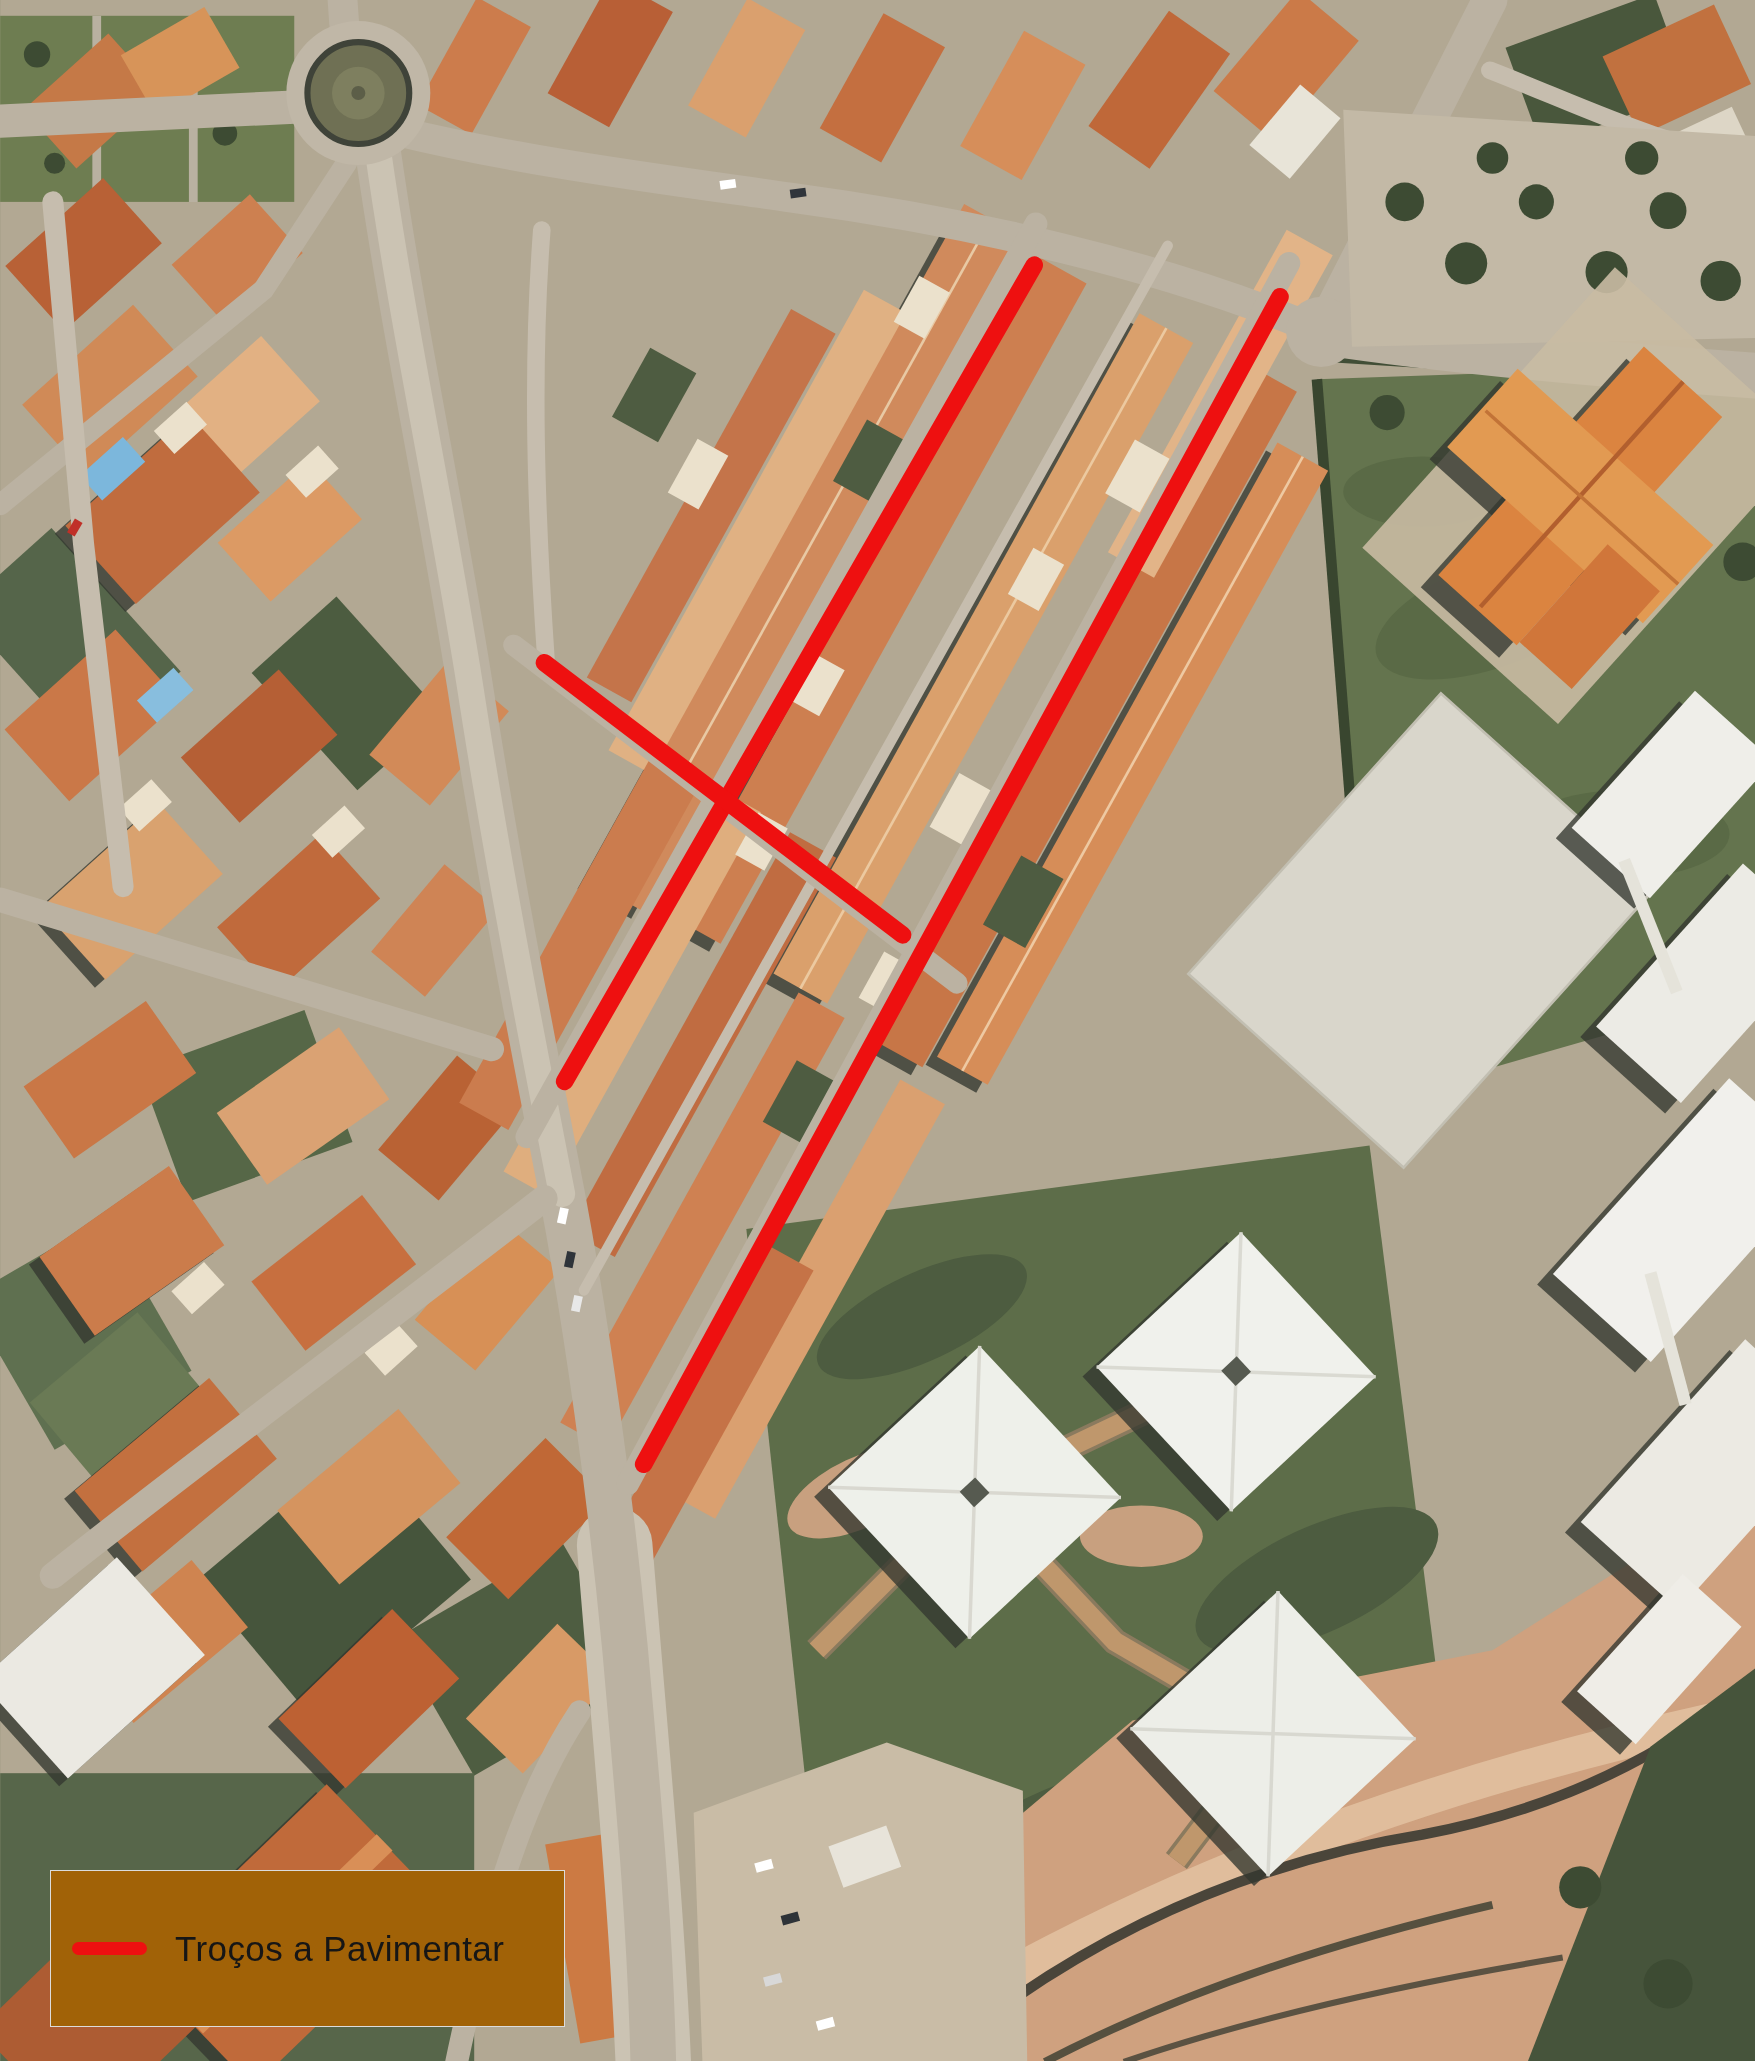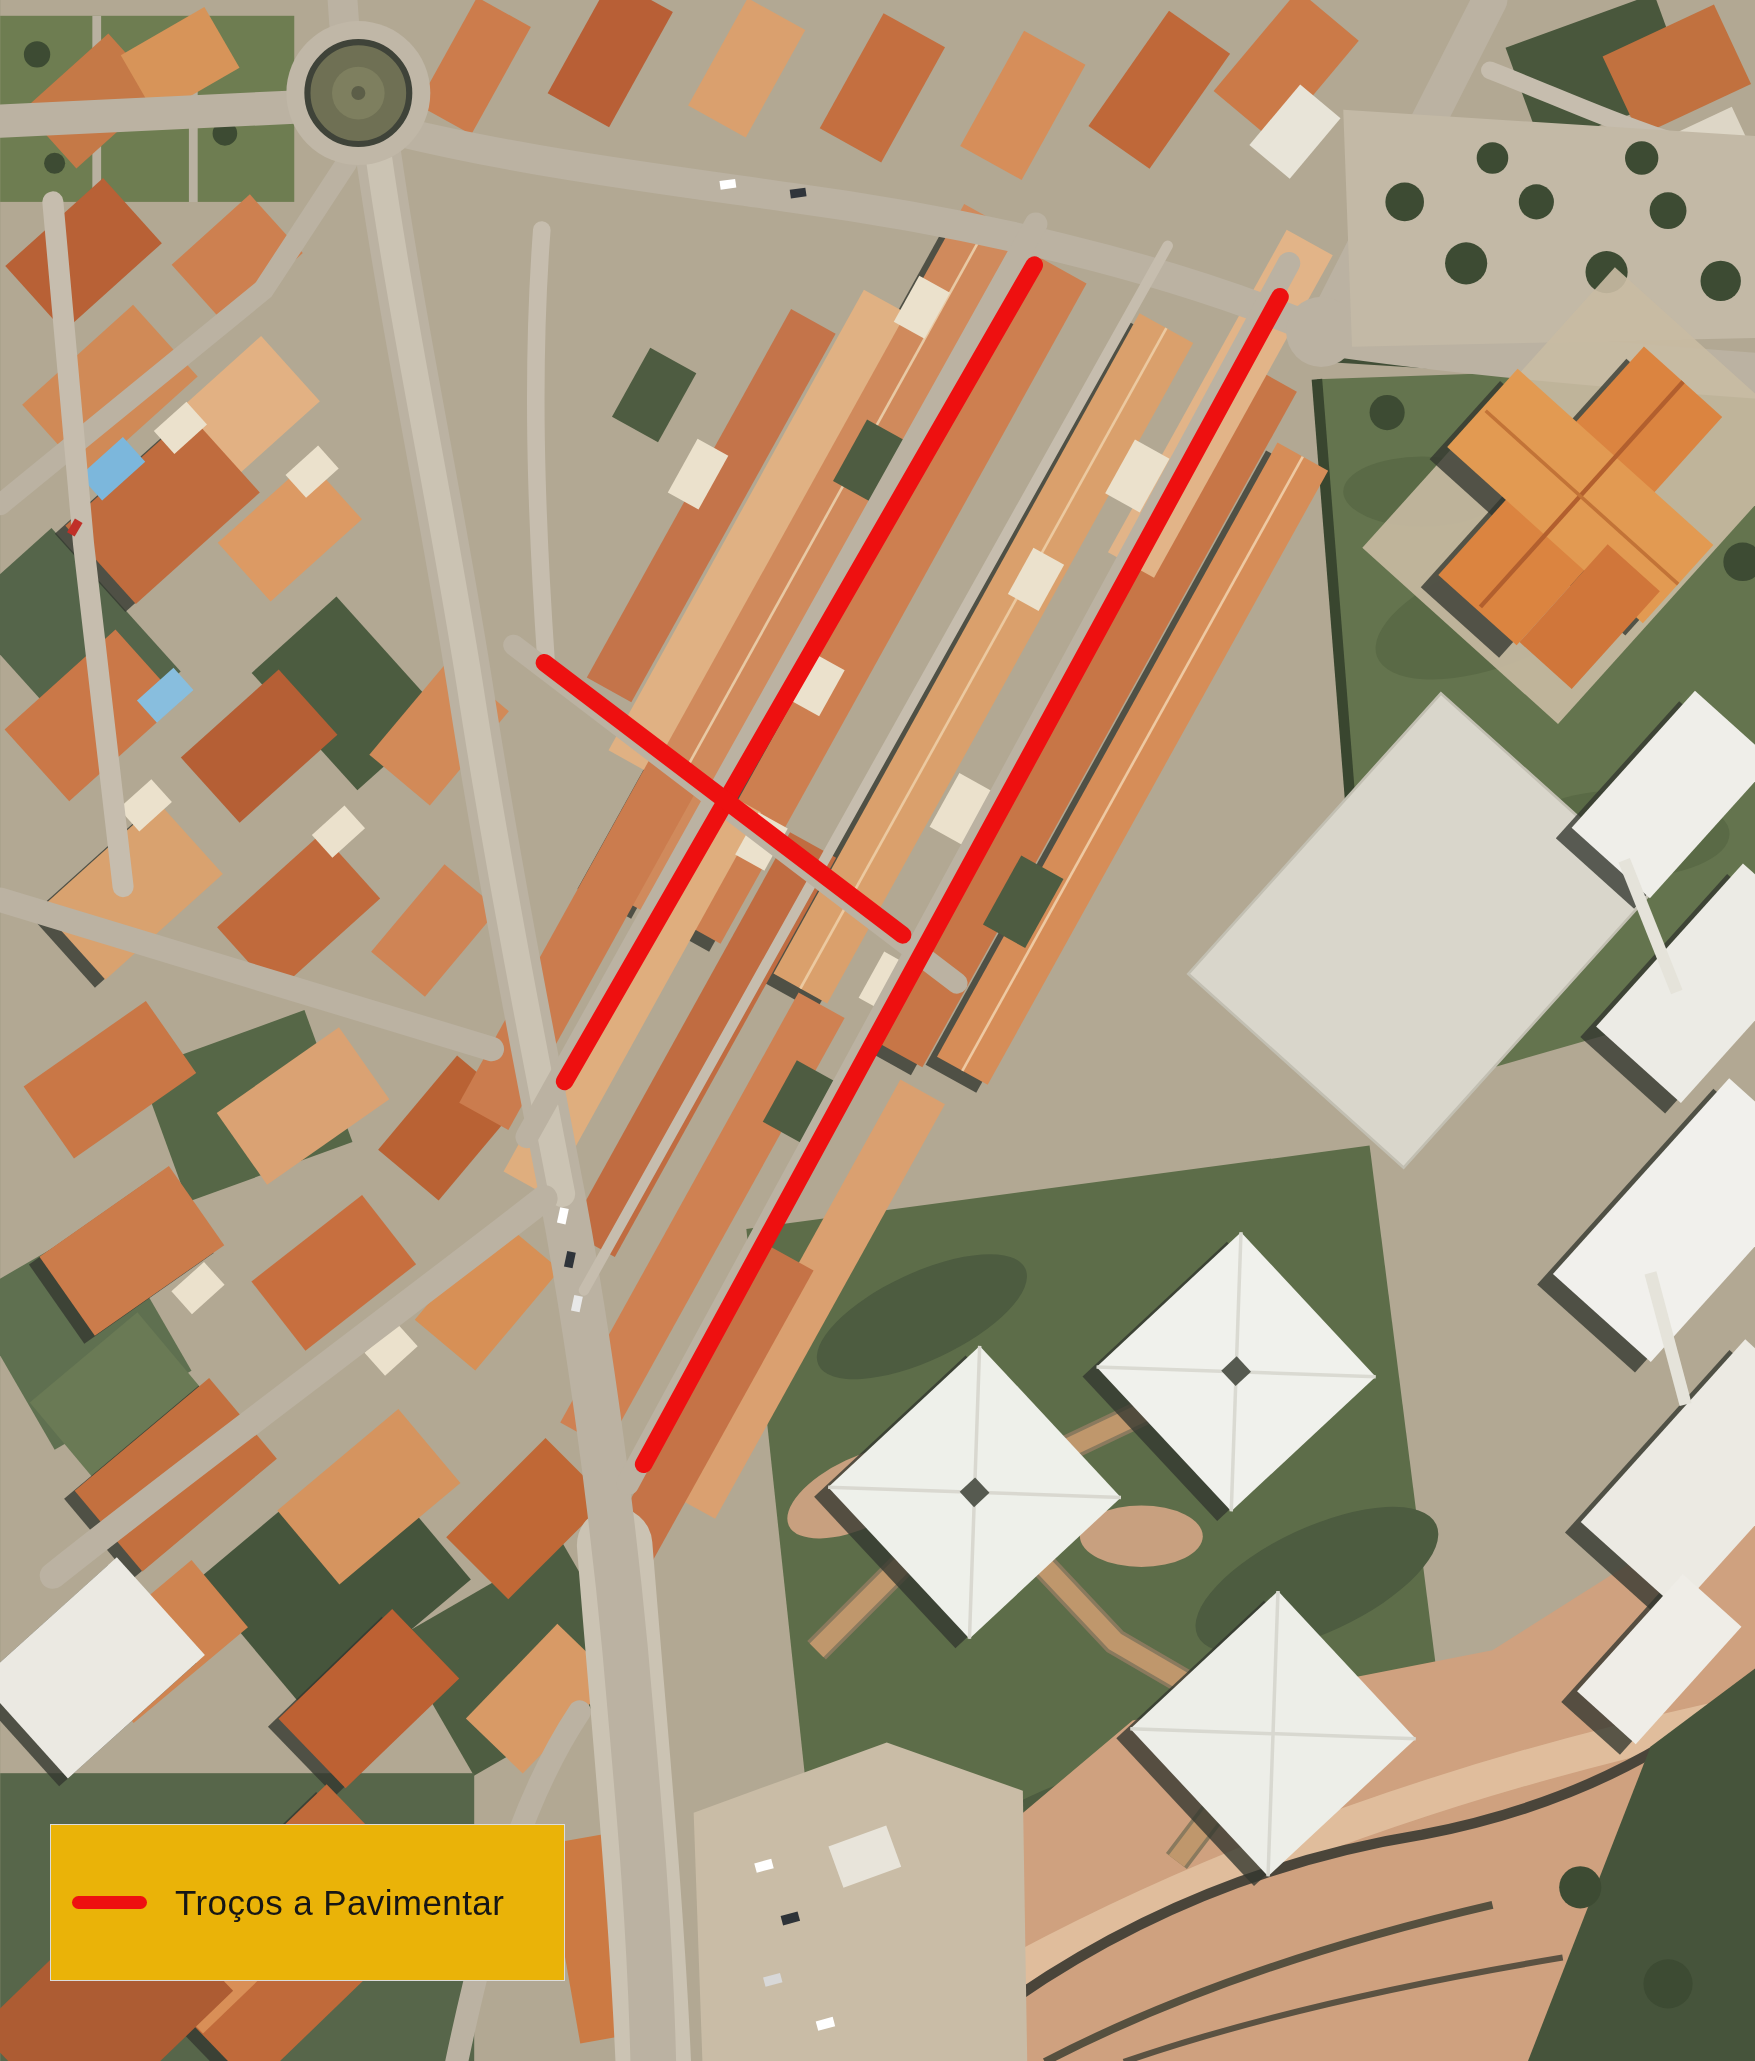--- a/index.html
+++ b/index.html
@@ -5,22 +5,22 @@
   html,body{margin:0;padding:0;background:#8e8f74;}
   #stage{position:relative;width:1756px;height:2062px;overflow:hidden;}
   #stage svg{position:absolute;left:0;top:0;}
   .road{stroke:#bbb2a2;fill:none;stroke-linecap:round;}
   .roadL{stroke:#cbc3b3;fill:none;stroke-linecap:round;}
   .lane{stroke:#c6bdae;fill:none;stroke-linecap:round;}
   .shadow{fill:#33372f;opacity:.78;}
   .tree{fill:#3d4b33;}
   .shed{fill:#ebe1cc;}
   .grn{fill:#4e5c41;}
-  .legend{position:absolute;left:50px;top:1824px;width:515px;height:157px;
-    background:#eab308;border:0.9px solid #dcdcdc;box-sizing:border-box;
+  .legend{position:absolute;left:50px;top:1870px;width:515px;height:157px;
+    background:#a16207;border:0.9px solid #dcdcdc;box-sizing:border-box;
     display:flex;align-items:center;font-family:"Liberation Sans",sans-serif;z-index:5;}
   .legend-swatch{display:block;width:75px;height:13px;border-radius:7px;margin-left:21px;background:#ee1010;}
   .legend-label{margin-left:28px;font-size:35px;color:#161616;letter-spacing:0.4px;}
 </style>
 </head>
 <body>
 
 <div id="stage">
 <svg width="1756" height="2062" viewBox="0 0 2000 2349" xmlns="http://www.w3.org/2000/svg">
 

